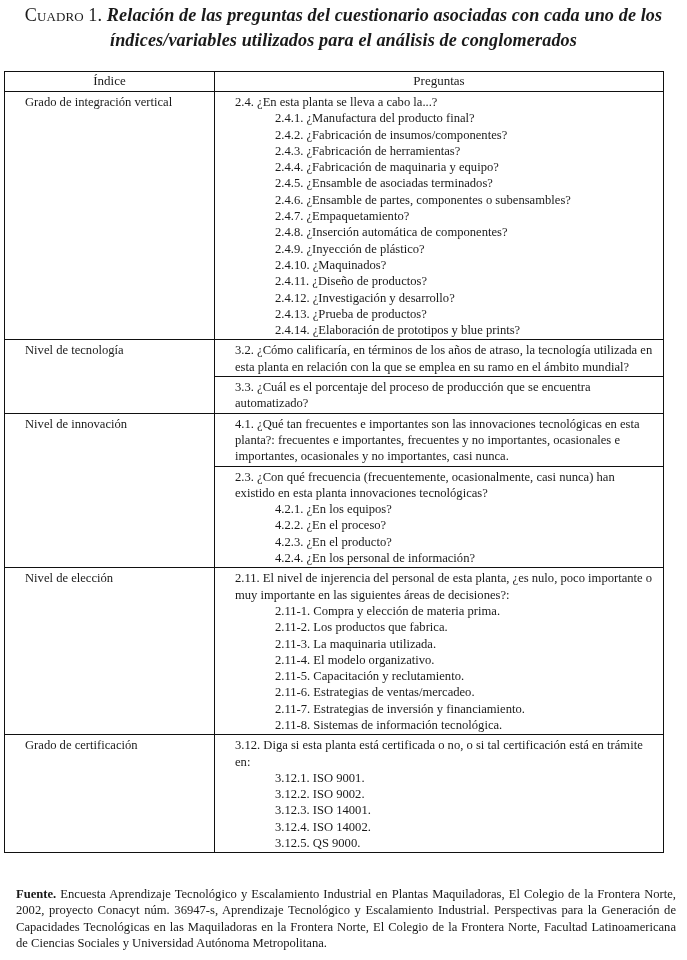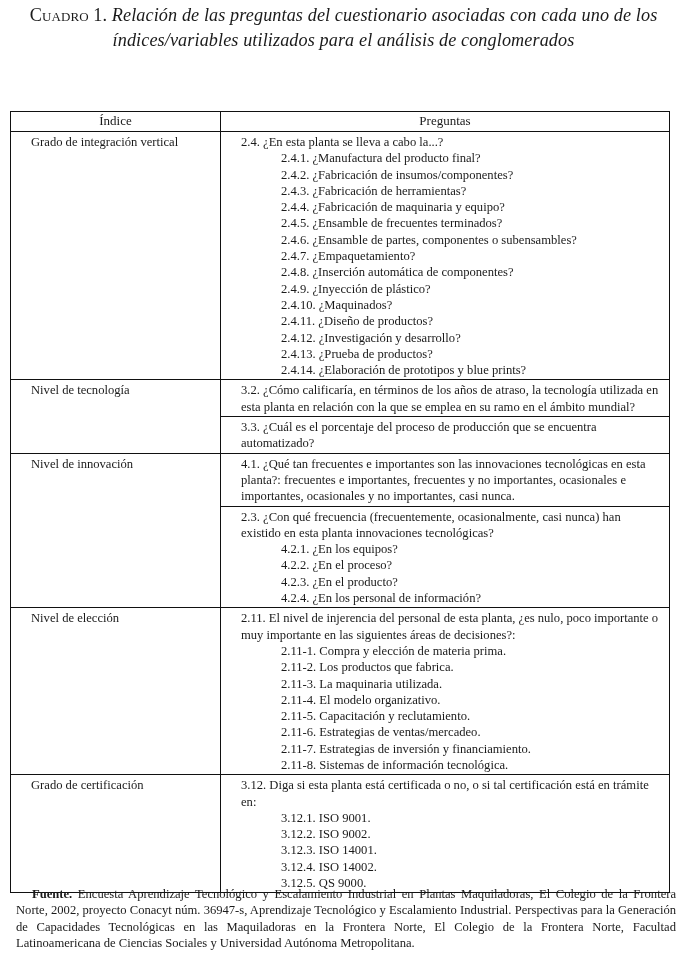--- a/index.html
+++ b/index.html
@@ -7,43 +7,43 @@
     width: 687px; height: 960px; overflow: hidden; position: relative;
     font-family: "Liberation Serif", "DejaVu Serif", serif;
     color: #1a1a1a;
   }
   .title {
     position: absolute; left: 10px; top: 3px; width: 667px;
     text-align: center; font-size: 18.2px; line-height: 25px;
     letter-spacing: 0.1px;
   }
   .title .label { font-variant: small-caps; font-style: normal; font-family: Liberation Serif, serif; }
-  .title .text { font-style: italic; }
+  .title .text { font-style: italic; font-weight: bold; }
 
   table.cuadro {
-    position: absolute; left: 10px; top: 71px; width: 660px;
-    border-collapse: collapse; font-size: 12.6px; line-height: 16.3px; margin-top: 40px;
+    position: absolute; left: 4px; top: 71px; width: 660px;
+    border-collapse: collapse; font-size: 12.6px; line-height: 16.3px;
   }
   table.cuadro th, table.cuadro td { border: 1.6px solid #111; vertical-align: top; padding-left: 20px; }
   table.cuadro th {
     font-weight: normal; text-align: center; height: 18px; padding: 1px 4px 0 4px;
     font-size: 13px;
   }
   th.col-indice { width: 201px; }
   td.indice { padding: 2px 8px 0 9px; }
   td.q { padding: 2px 10px 1px 7px; }
   .q-text { display: block; }
   .sub { display: block; padding-left: 40px; }
   .italic { }
 
   .fuente {
     position: absolute; left: 16px; top: 886px; width: 660px;
     font-size: 12.6px; line-height: 16.3px; text-align: justify; text-align-last: left;
   }
-  .fuente b { font-weight: bold; margin-left: 16px; }
+  .fuente b { font-weight: bold; }
 </style>
 </head>
 <body>
 
 <div class="title">
   <span class="label">Cuadro 1.</span>
   <span class="text">Relación de las preguntas del cuestionario asociadas con cada uno de los índices/variables utilizados para el análisis de conglomerados</span>
 </div>
 
 <table class="cuadro">
@@ -56,21 +56,21 @@
   <tbody>
 
     <tr>
       <td class="indice">Grado de integración vertical</td>
       <td class="q">
         <span class="q-text">2.4. ¿En esta planta se lleva a cabo la...?</span>
         <span class="sub">2.4.1. ¿Manufactura del producto final?</span>
         <span class="sub">2.4.2. ¿Fabricación de insumos/componentes?</span>
         <span class="sub">2.4.3. ¿Fabricación de herramientas?</span>
         <span class="sub">2.4.4. ¿Fabricación de maquinaria y equipo?</span>
-        <span class="sub">2.4.5. ¿Ensamble de frecuentes terminados?</span>
+        <span class="sub">2.4.5. ¿Ensamble de asociadas terminados?</span>
         <span class="sub">2.4.6. ¿Ensamble de partes, componentes o subensambles?</span>
         <span class="sub">2.4.7. ¿Empaquetamiento?</span>
         <span class="sub">2.4.8. ¿Inserción automática de componentes?</span>
         <span class="sub">2.4.9. ¿Inyección de plástico?</span>
         <span class="sub">2.4.10. ¿Maquinados?</span>
         <span class="sub">2.4.11. ¿Diseño de productos?</span>
         <span class="sub">2.4.12. ¿Investigación y desarrollo?</span>
         <span class="sub">2.4.13. ¿Prueba de productos?</span>
         <span class="sub"><span>2.4.14. ¿Elaboración de prototipos y </span><span class="italic">blue prints</span><span>?</span></span>
       </td>

